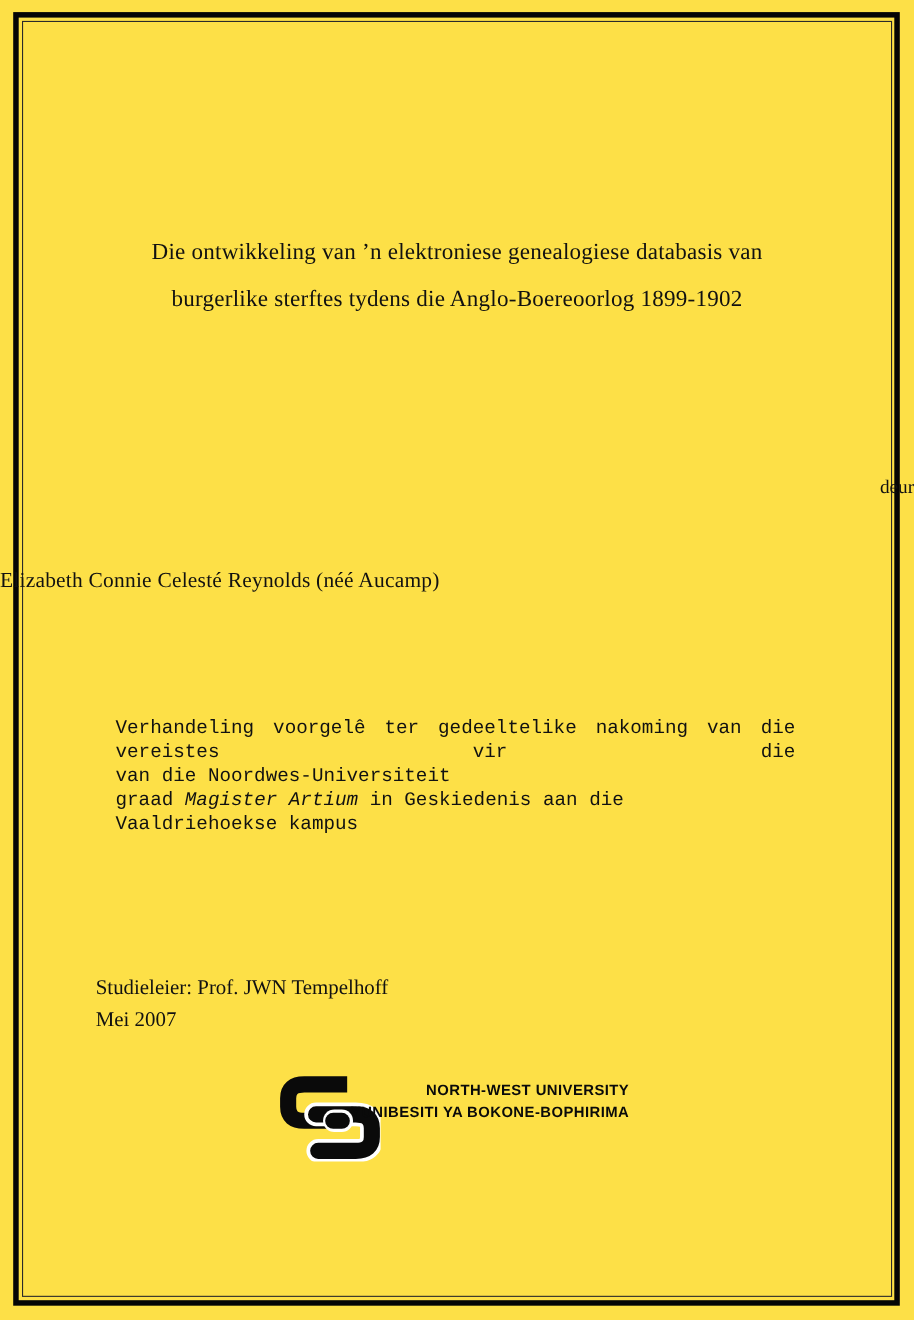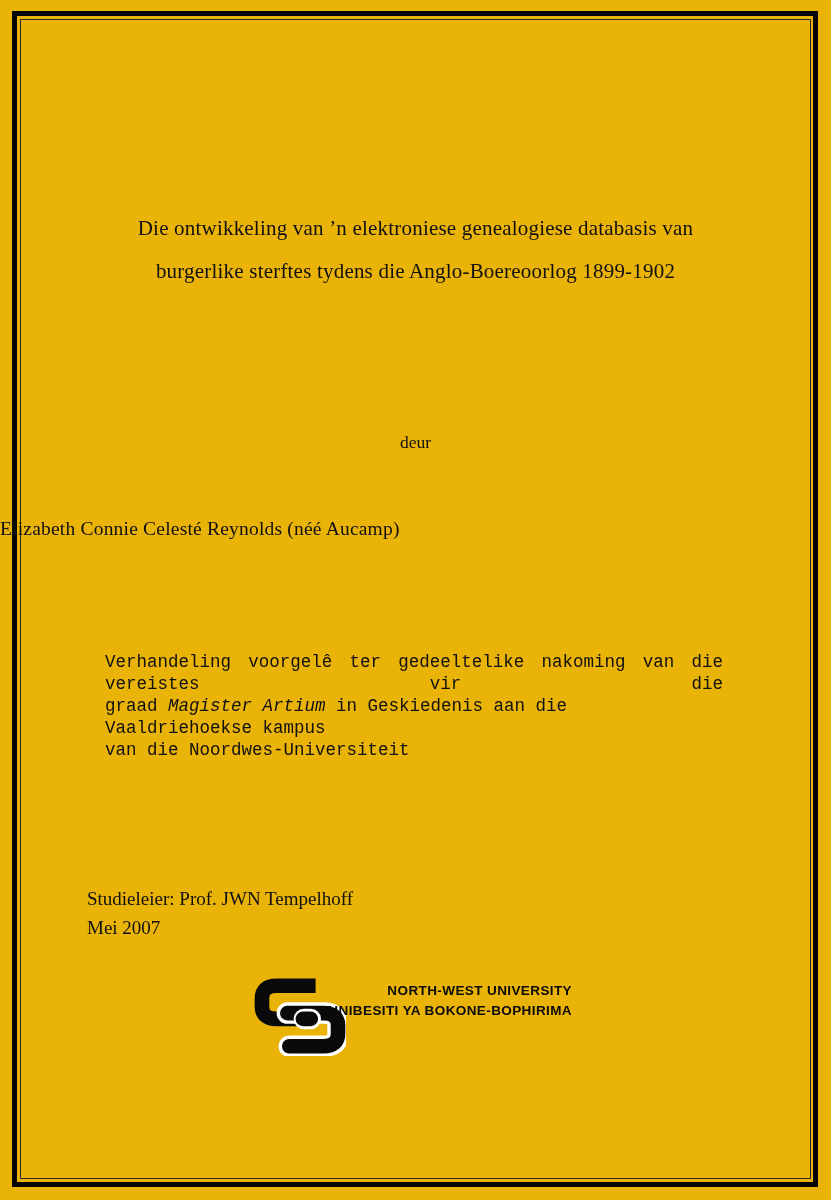--- a/index.html
+++ b/index.html
@@ -5,21 +5,21 @@
   html, body {
     margin: 0;
     padding: 0;
     background: #e8e8e8;
   }
   .page {
     position: relative;
     width: 831px;
     height: 1200px;
     margin: 0 auto;
-    background: #eab308;
+    background: #fde047;
     font-family: "Liberation Serif", "DejaVu Serif", serif;
     color: #111111;
     overflow: hidden;
   }
   .frame-outer {
     position: absolute;
     left: 12px; top: 11px; right: 13px; bottom: 13px;
     border: 5px solid #050505;
     pointer-events: none;
   }
@@ -33,21 +33,21 @@
     position: absolute;
     left: 55px; right: 55px; top: 207px;
     text-align: center;
     font-size: 21px;
     line-height: 43px;
     letter-spacing: 0.2px;
   }
   .byline {
     position: absolute;
     left: 0; right: 0; top: 432px;
-    text-align: center;
+    text-align: right;
     font-size: 17.5px;
   }
   .author {
     position: absolute;
     left: 0; right: 0; top: 518px;
     font-size: 19.5px;
     letter-spacing: 0.2px;
   }
   .submission {
     position: absolute;
@@ -103,22 +103,22 @@
     <div>Die ontwikkeling van ’n elektroniese genealogiese databasis van</div>
     <div>burgerlike sterftes tydens die Anglo-Boereoorlog 1899-1902</div>
   </div>
 
   <div class="byline">deur</div>
 
   <div class="author">Elizabeth Connie Celesté Reynolds (néé Aucamp)</div>
 
   <div class="submission">
     <div class="line-justify">Verhandeling voorgelê ter gedeeltelike nakoming van die vereistes vir die</div>
+    <div>van die Noordwes-Universiteit</div>
     <div><span>graad </span><i>Magister Artium</i><span> in Geskiedenis aan die Vaaldriehoekse kampus</span></div>
-    <div>van die Noordwes-Universiteit</div>
   </div>
 
   <div class="supervisor-block">
     <div>Studieleier: Prof. JWN Tempelhoff</div>
     <div>Mei 2007</div>
   </div>
 
   <div class="logo">
     <svg class="logo-mark" viewBox="0 0 94 82" xmlns="http://www.w3.org/2000/svg" aria-hidden="true">
 

